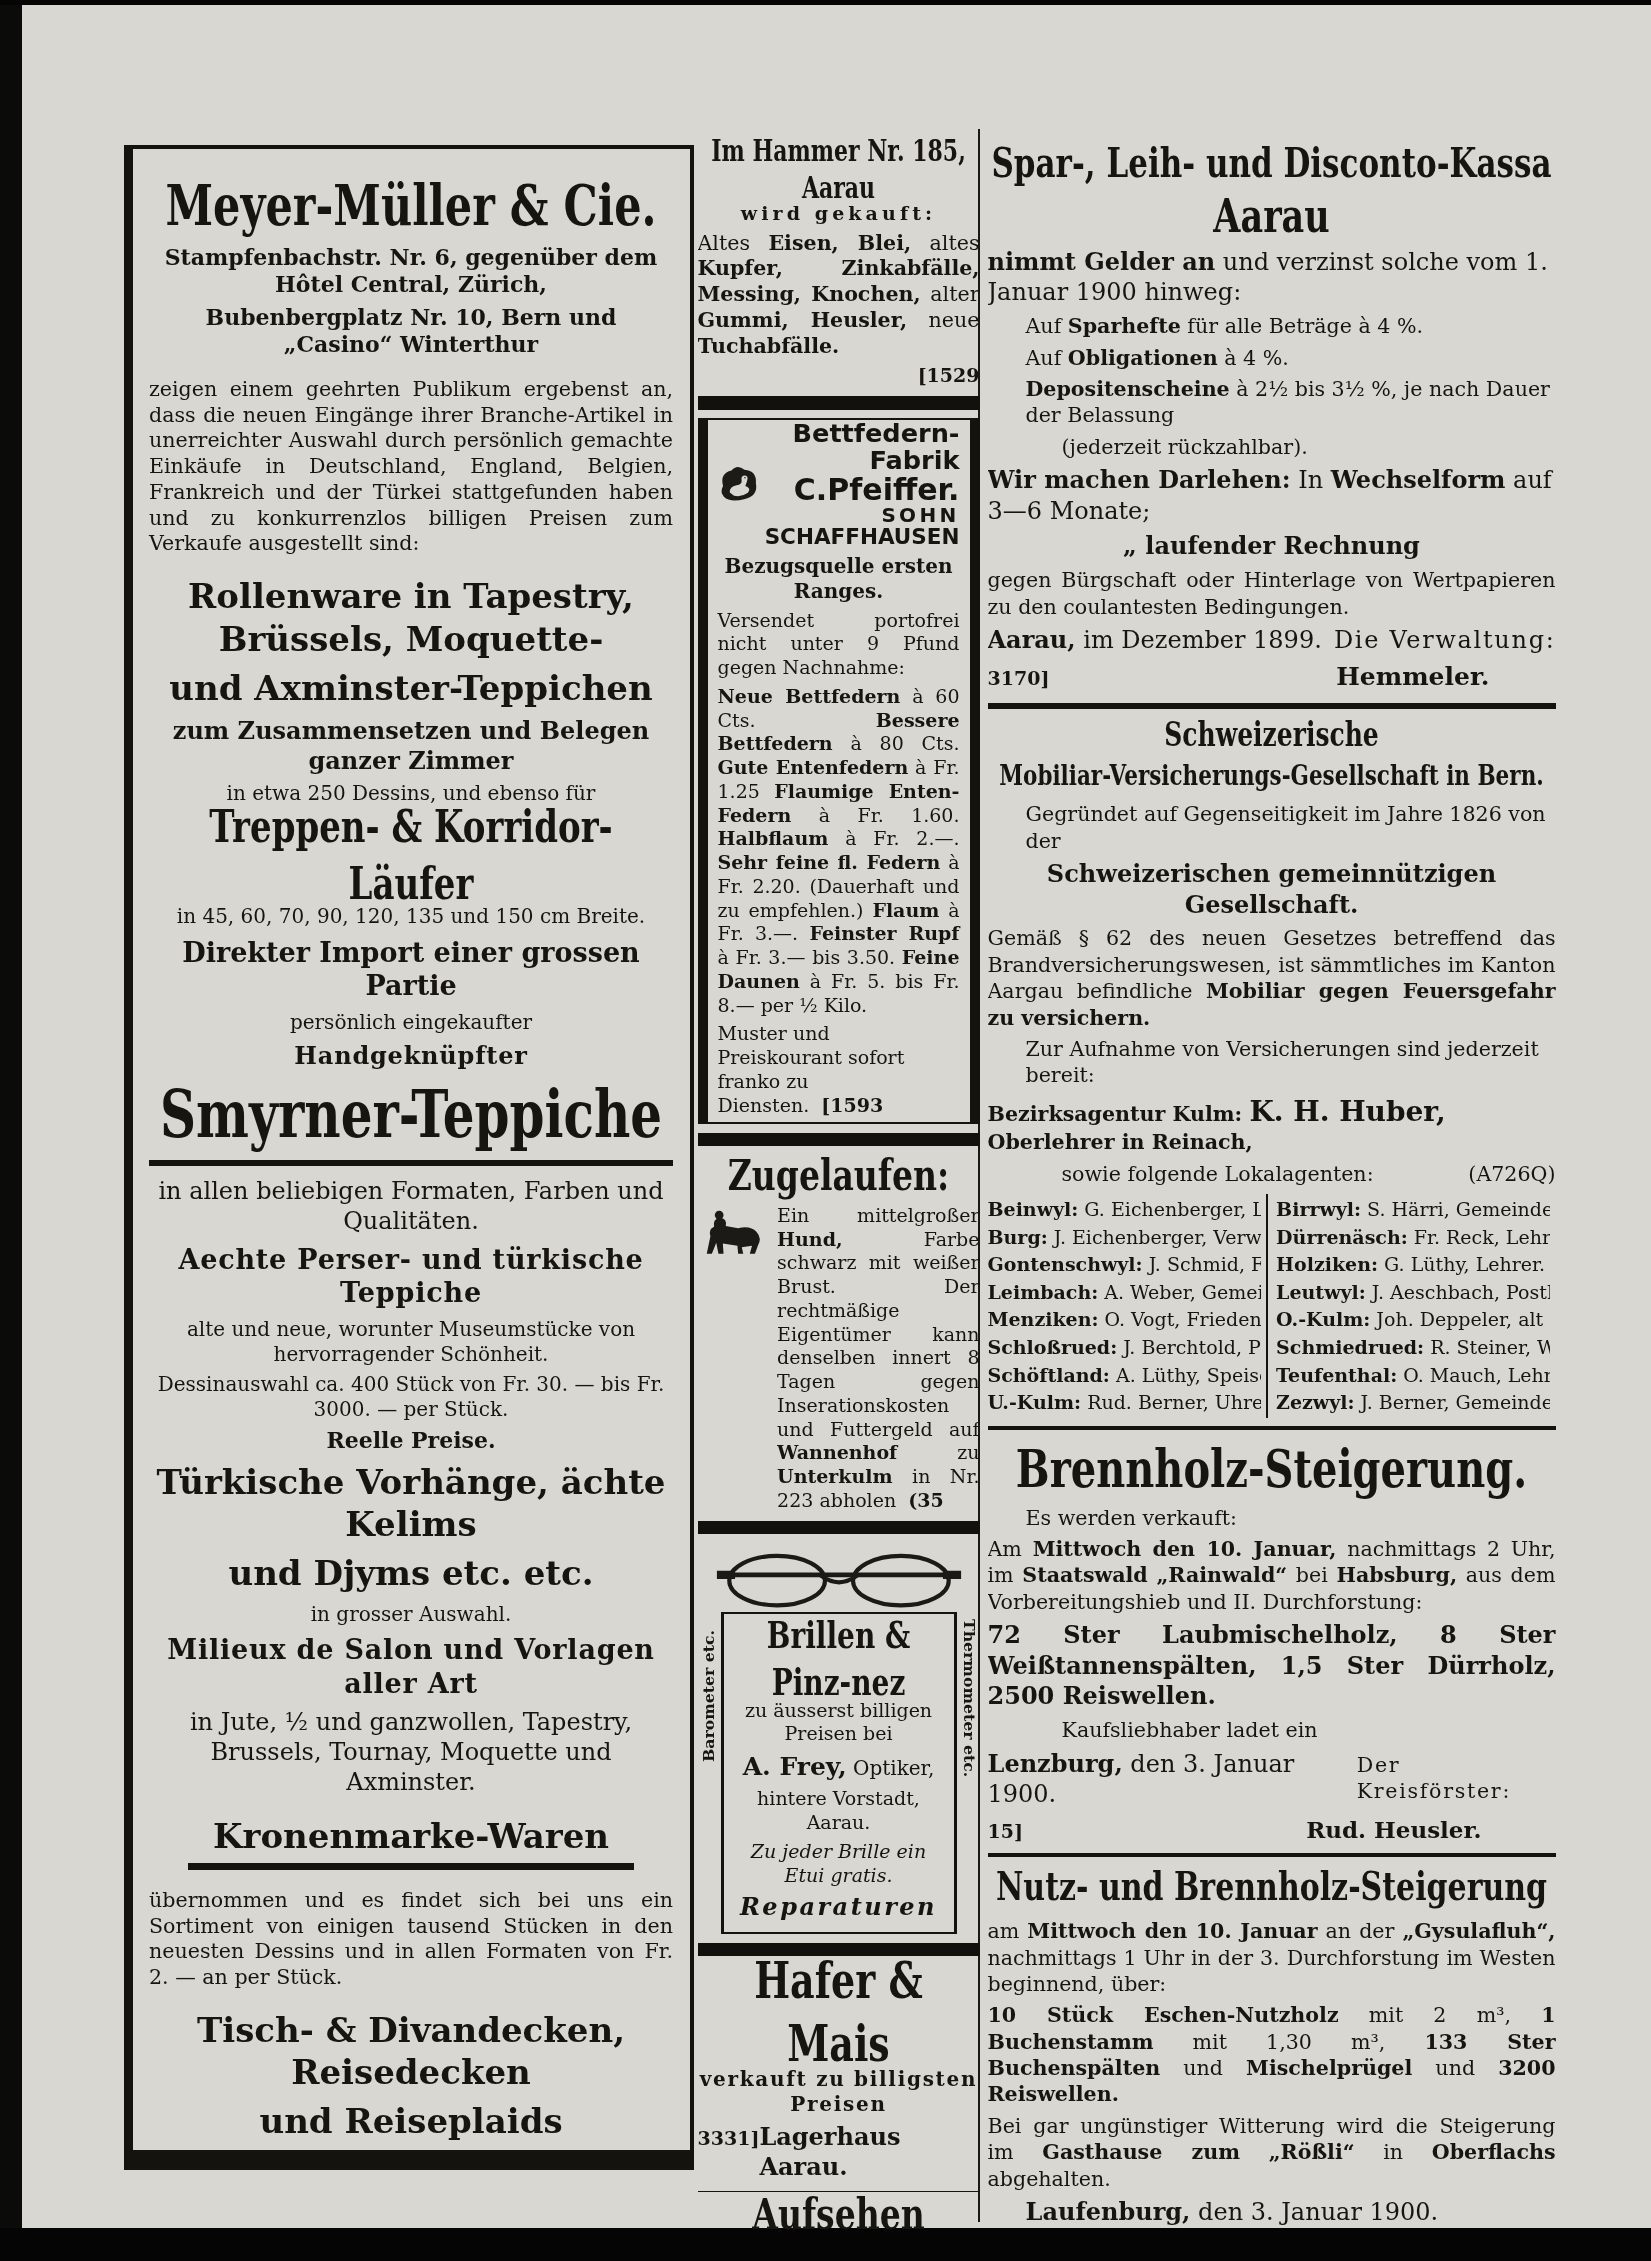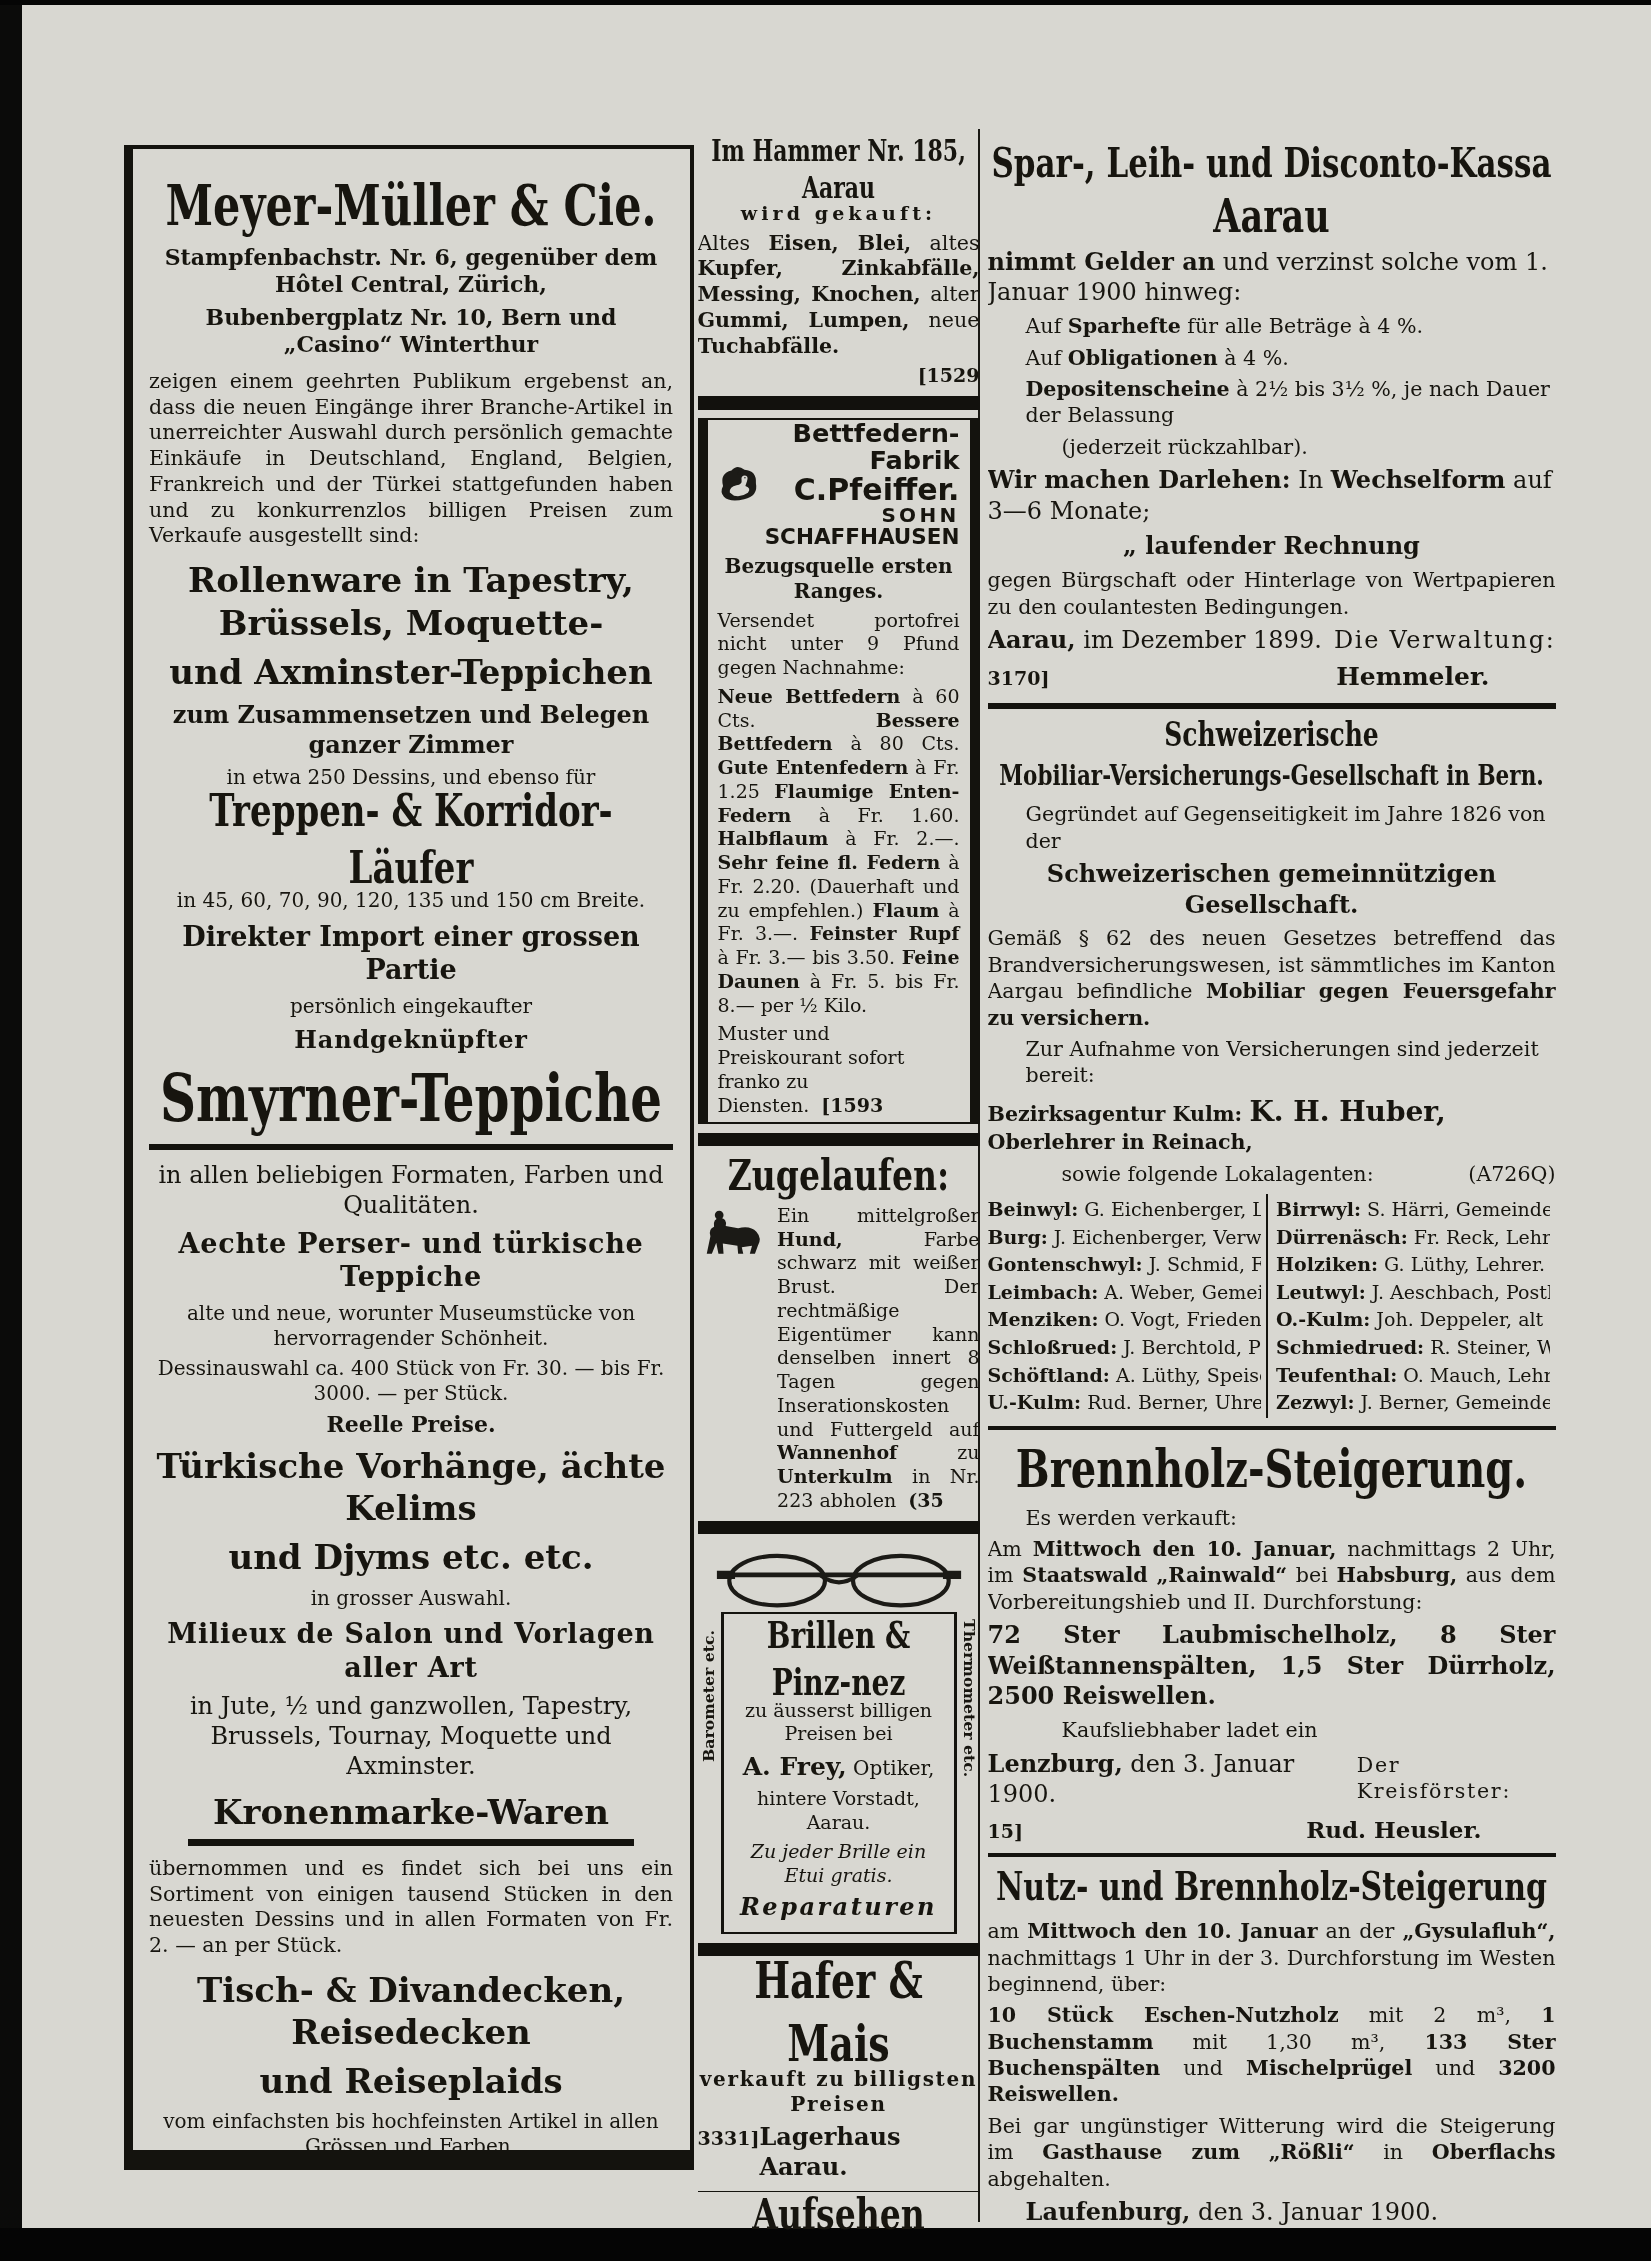--- a/index.html
+++ b/index.html
@@ -10,21 +10,21 @@
   .edge-top{position:absolute;left:0;top:0;width:1652px;height:5px;background:#050505;}
   .edge-bottom{position:absolute;left:0;top:2228px;width:1652px;height:33px;background:#050505;}
   .vline{position:absolute;left:956px;top:124px;width:2.5px;height:2093px;background:#1a1914;}
 
   
   .c{text-align:center}.j{text-align:justify}.b{font-weight:700}.i{font-style:italic}.f23{font-size:19px}.f24{font-size:20px}
   .f25{font-size:20.6px}.f26{font-size:24px}.f27{font-size:22px}.f28{font-size:23px}
   .f30{font-size:25px}.f34{font-size:28px}
   .sp{letter-spacing:4.1px}.sp1{letter-spacing:1.7px}
   .tall{transform:scaleY(1.32);transform-origin:50% 50%;}
-  .m6{margin:5px 0}.m10{margin:10px 0}
+  .m6{margin:5px 0}.m10{margin:18px 0}
   .ind1{padding-left:38px}.ind2{padding-left:74px}
   .row-between{display:flex;justify-content:space-between;align-items:baseline;margin:5px 0;}
   .rule{border-top:4.1px solid #14130e;margin:8.3px 0;}
   .rule-thin{border-top:1.7px solid #14130e;margin:8.3px 0;}
   .rule-heavy{border-top:6.6px solid #14130e;margin:10px 0;}
 
   
   .col-left{position:absolute;left:102px;top:140px;width:570px;height:2025px;
             border:4.1px solid #14130e;border-left-width:9px;border-bottom-width:20px;
             padding:18px 16.5px;overflow:hidden;line-height:1.25;}
@@ -117,21 +117,21 @@
       <p class="f24 c m6">vom einfachsten bis hochfeinsten Artikel in allen Grössen und Farben.</p>
       <h3 class="t-md c heavy">Möbel-Bezüge, Möbel-Taschen und</h3>
 
     </section>
 
     <section class="col-mid">
 
       <div>
         <div class="t-hammer tall c">Im Hammer Nr. 185, Aarau</div>
         <div class="c b f23 sp">wird gekauft:</div>
-        <p class="j f25 b m6"><span style="font-weight:400">Altes </span><b>Eisen, Blei,</b><span style="font-weight:400"> altes </span><b>Kupfer, Zinkabfälle, Messing, Knochen,</b><span style="font-weight:400"> alter </span><b>Gummi, Lumpen,</b><span style="font-weight:400"> neue </span><b>Tuchabfälle.</b></p>
+        <p class="j f25 b m6"><span style="font-weight:400">Altes </span><b>Eisen, Blei,</b><span style="font-weight:400"> altes </span><b>Kupfer, Zinkabfälle, Messing, Knochen,</b><span style="font-weight:400"> alter </span><b>Gummi, Heusler,</b><span style="font-weight:400"> neue </span><b>Tuchabfälle.</b></p>
         <div style="text-align:right" class="ref">[1529</div>
       </div>
 
       <div class="bar"></div>
 
       <div class="box-lr">
         <div class="bf-logo-row">
           <svg width="124" height="124" viewBox="0 0 100 100">
             <path d="M12 55 Q4 24 32 18 Q45 2 63 16 Q92 18 90 48 Q96 78 62 86 Q28 94 14 80 Q4 70 12 55Z" fill="#1c1b17"></path>
             <path d="M50 12 L54 28 L46 28 Z" fill="#1c1b17"></path>

